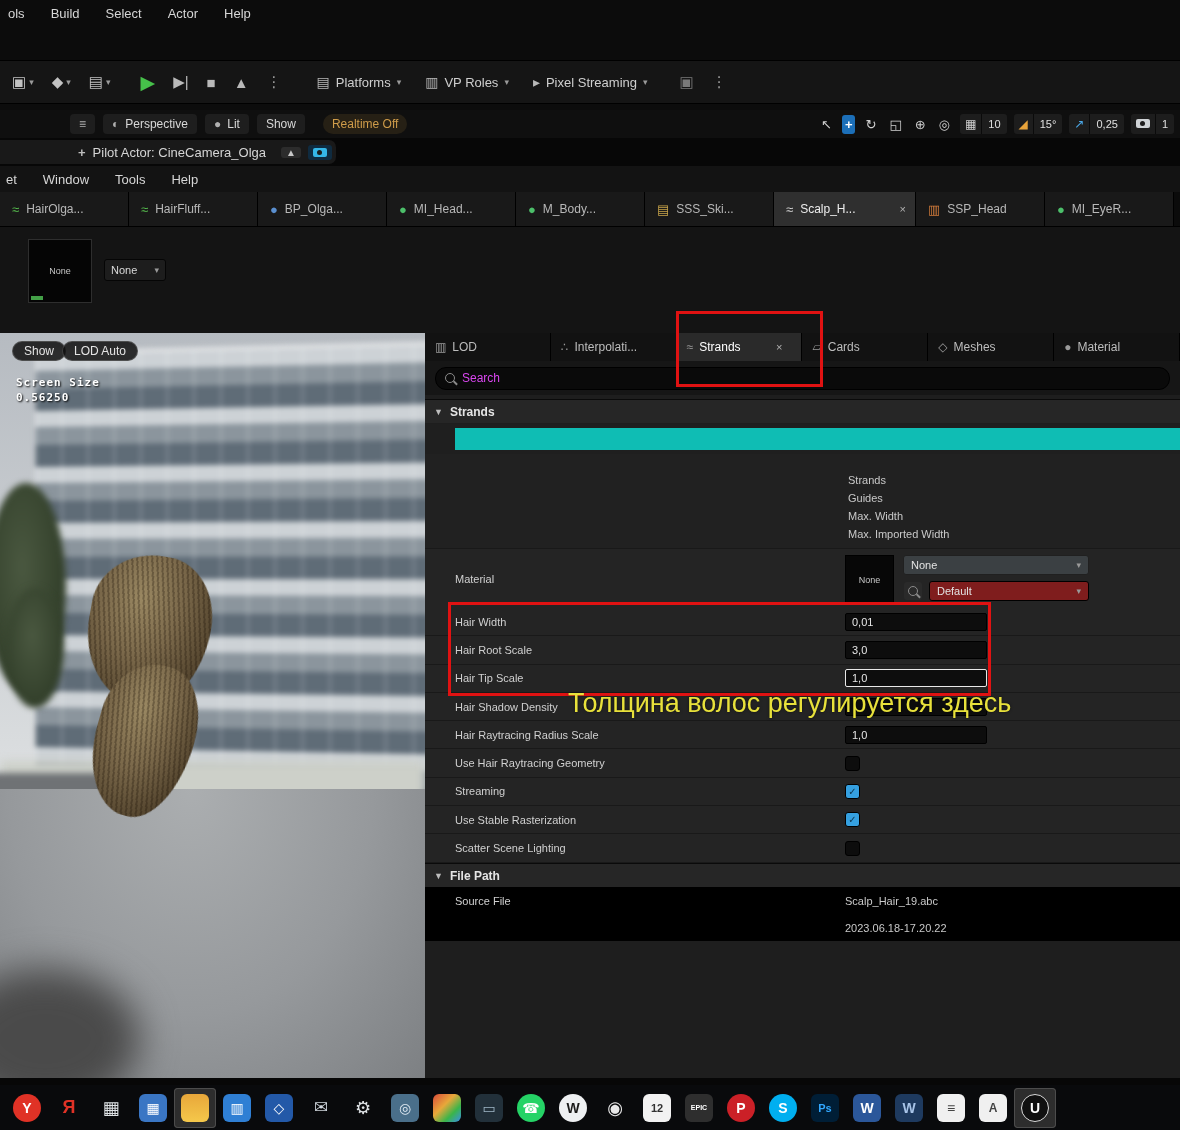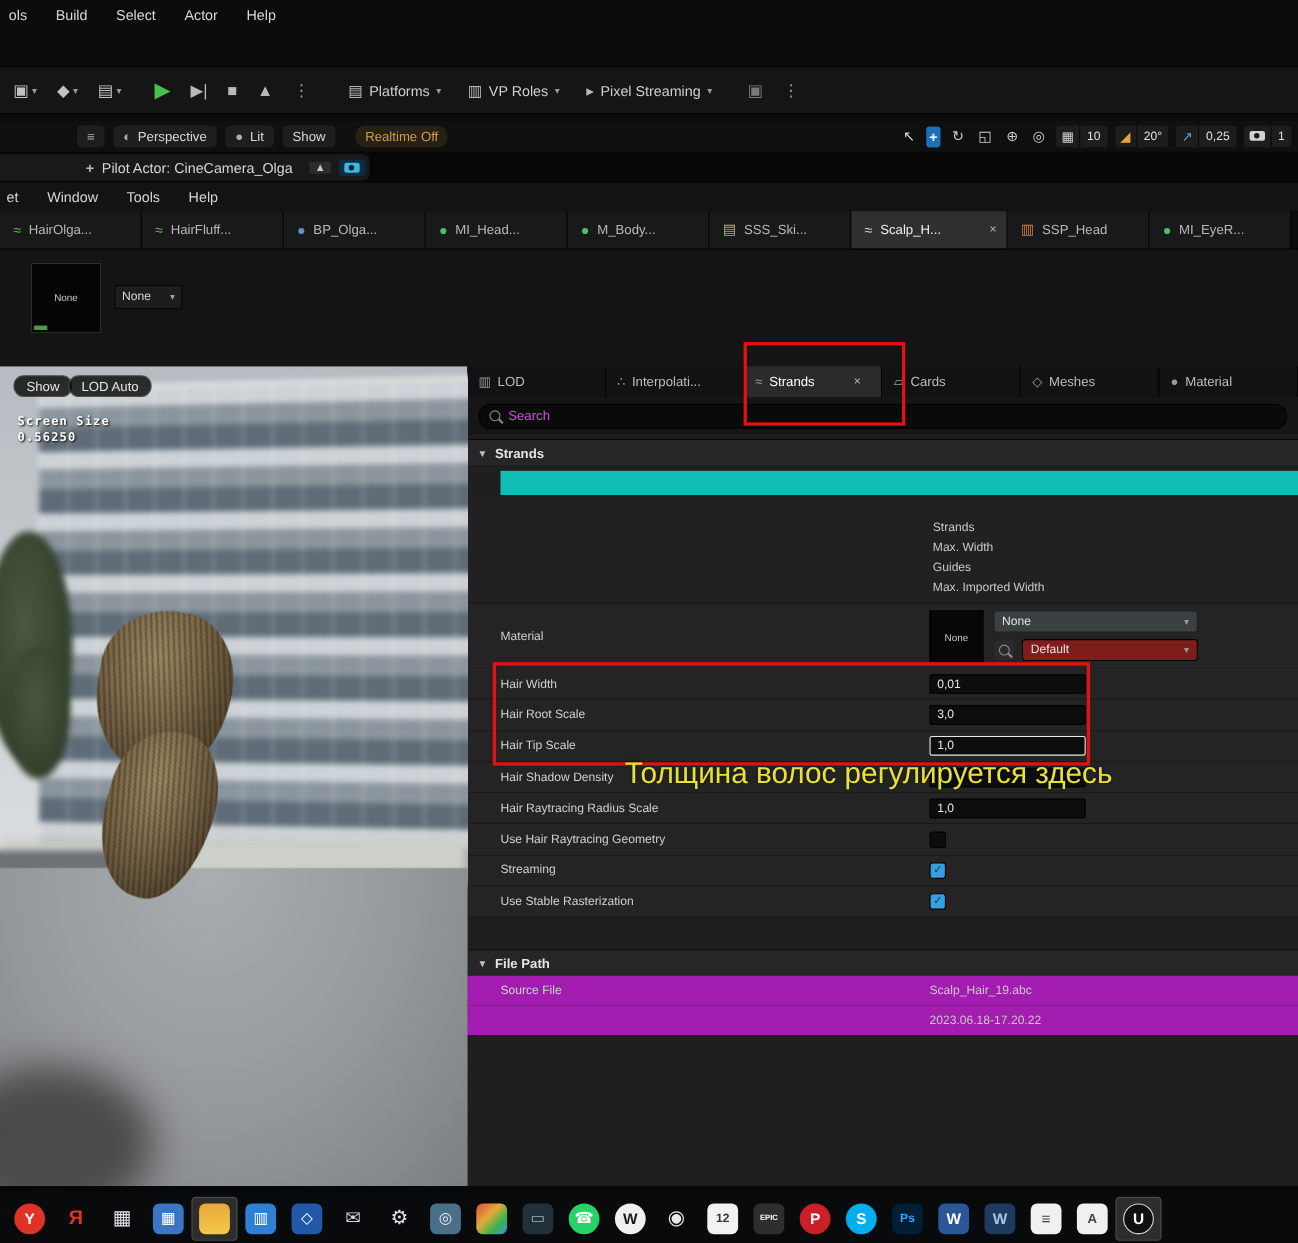--- a/index.html
+++ b/index.html
@@ -133,21 +133,21 @@
             display:flex;align-items:center;box-sizing:border-box;}
   .prop-row .prop-label{position:absolute;left:30px;}
   .prop-value{position:absolute;left:420px;display:flex;align-items:center;}
   .prop-input{width:128px;height:16px;background:#0d0d0d;border:1px solid #000;border-radius:2px;
               display:flex;align-items:center;padding:0 6px;font-size:11px;color:#e6e6e6;}
   .prop-input.focused{border:1px solid #e8e8e8;}
   .checkbox{width:13px;height:13px;background:#0d0d0d;border:1px solid #000;border-radius:3px;
             display:flex;align-items:center;justify-content:center;font-size:10px;font-weight:bold;}
   .checkbox.checked{background:#35a0e0;color:#0a3550;}
   .filepath-header{top:530px;}
-  .source-row{position:absolute;left:0;width:100%;height:27px;background:#a21caf;border-bottom:1px solid #1a1a1a;}
+  .source-row{position:absolute;left:0;width:100%;height:27px;background:#000000;border-bottom:1px solid #1a1a1a;}
   .source-row .lab{position:absolute;left:30px;top:50%;transform:translateY(-50%);font-size:11px;color:#d0d0d0;}
   .source-row .val{position:absolute;left:420px;top:50%;transform:translateY(-50%);font-size:11px;color:#c9c9c9;}
   .details-filler{position:absolute;left:0;top:608px;width:100%;height:137px;background:#1e1e1e;}
 
   
   .anno-box{position:absolute;border:3px solid #e01212;z-index:40;pointer-events:none;}
   .anno-note{position:absolute;left:568px;top:688px;z-index:41;font-size:27px;font-weight:500;
              white-space:nowrap;text-shadow:0 0 3px rgba(0,0,0,.55);}
 
   
@@ -251,21 +251,21 @@
     <span class="vp-ico">↻</span>
     <span class="vp-ico">◱</span>
     <span class="vp-ico">⊕</span>
     <span class="vp-ico">◎</span>
     <div class="snap">
       <span class="si">▦</span>
       <span class="sv">10</span>
     </div>
     <div class="snap">
       <span class="si" style="color:#e8a33a">◢</span>
-      <span class="sv">20°</span>
+      <span class="sv">15°</span>
     </div>
     <div class="snap">
       <span class="si" style="color:#4aa8e8">↗</span>
       <span class="sv">0,25</span>
     </div>
     <div class="snap">
       <span class="si"><span class="camera-shape"></span></span>
       <span class="sv">1</span>
     </div>
   </div>
@@ -403,22 +403,22 @@
     <span class="tri">▼</span>
     <span>Strands</span>
   </div>
 
   <div class="tealbar-row">
     <div class="tealbar" style="background: rgb(15, 189, 180);"></div>
   </div>
 
   <div class="stats-block">
       <div class="stat-line">Strands</div>
+      <div class="stat-line">Guides</div>
       <div class="stat-line">Max. Width</div>
-      <div class="stat-line">Guides</div>
       <div class="stat-line">Max. Imported Width</div>
     </div>
 
   <div class="material-row">
     <span class="material-label">Material</span>
     <div class="mat-thumb">
       <span>None</span>
     </div>
     <div class="mat-none-dd">
       <span>None</span>
@@ -475,20 +475,26 @@
         <div class="prop-value">
           <div class="checkbox checked">✓</div>
         </div>
       </div>
       <div class="prop-row">
         <div class="prop-label">Use Stable Rasterization</div>
         <div class="prop-value">
           <div class="checkbox checked">✓</div>
         </div>
       </div>
+      <div class="prop-row">
+        <div class="prop-label">Scatter Scene Lighting</div>
+        <div class="prop-value">
+          <div class="checkbox"></div>
+        </div>
+      </div>
     </div>
 
   <div class="section-header filepath-header">
     <span class="tri">▼</span>
     <span>File Path</span>
   </div>
 
   <div class="source-row" style="top:554px;">
     <span class="lab">Source File</span>
     <span class="val">Scalp_Hair_19.abc</span>

